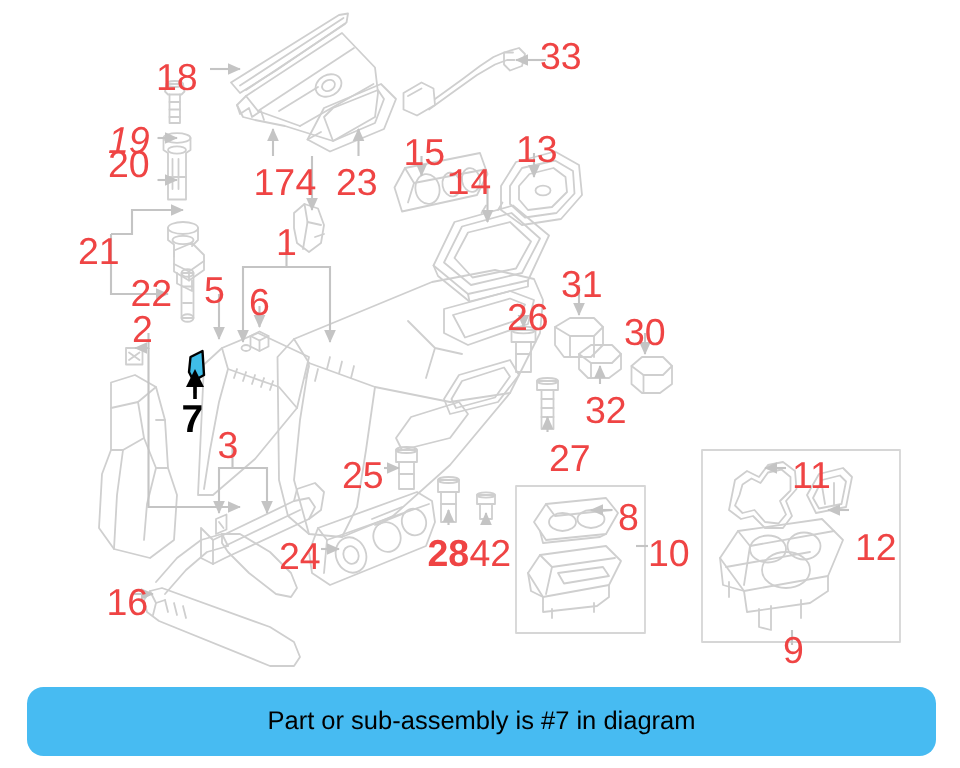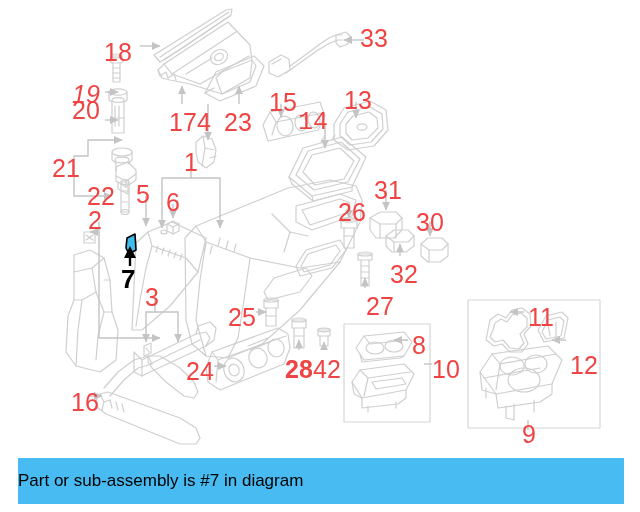--- a/index.html
+++ b/index.html
@@ -21,22 +21,23 @@
     user-select:none;
   }
   .callout-label.hl{color:#000000;font-weight:bold;font-size:26px;}
 
   #caption-banner{
     position:absolute;
     left:18px;top:458px;
     width:606px;height:46px;
     background:#47bbf2;
     display:flex;flex-direction:column;
-    justify-content:center;
+    align-items:center;justify-content:center;
     box-sizing:border-box;
+    border-radius:11px;
   }
   #caption-banner .cap-line{
     color:#000000;
     font-family:"Liberation Sans", sans-serif;
     font-size:17px;
     line-height:20px;
     white-space:nowrap;
   }
 </style>
 </head>

